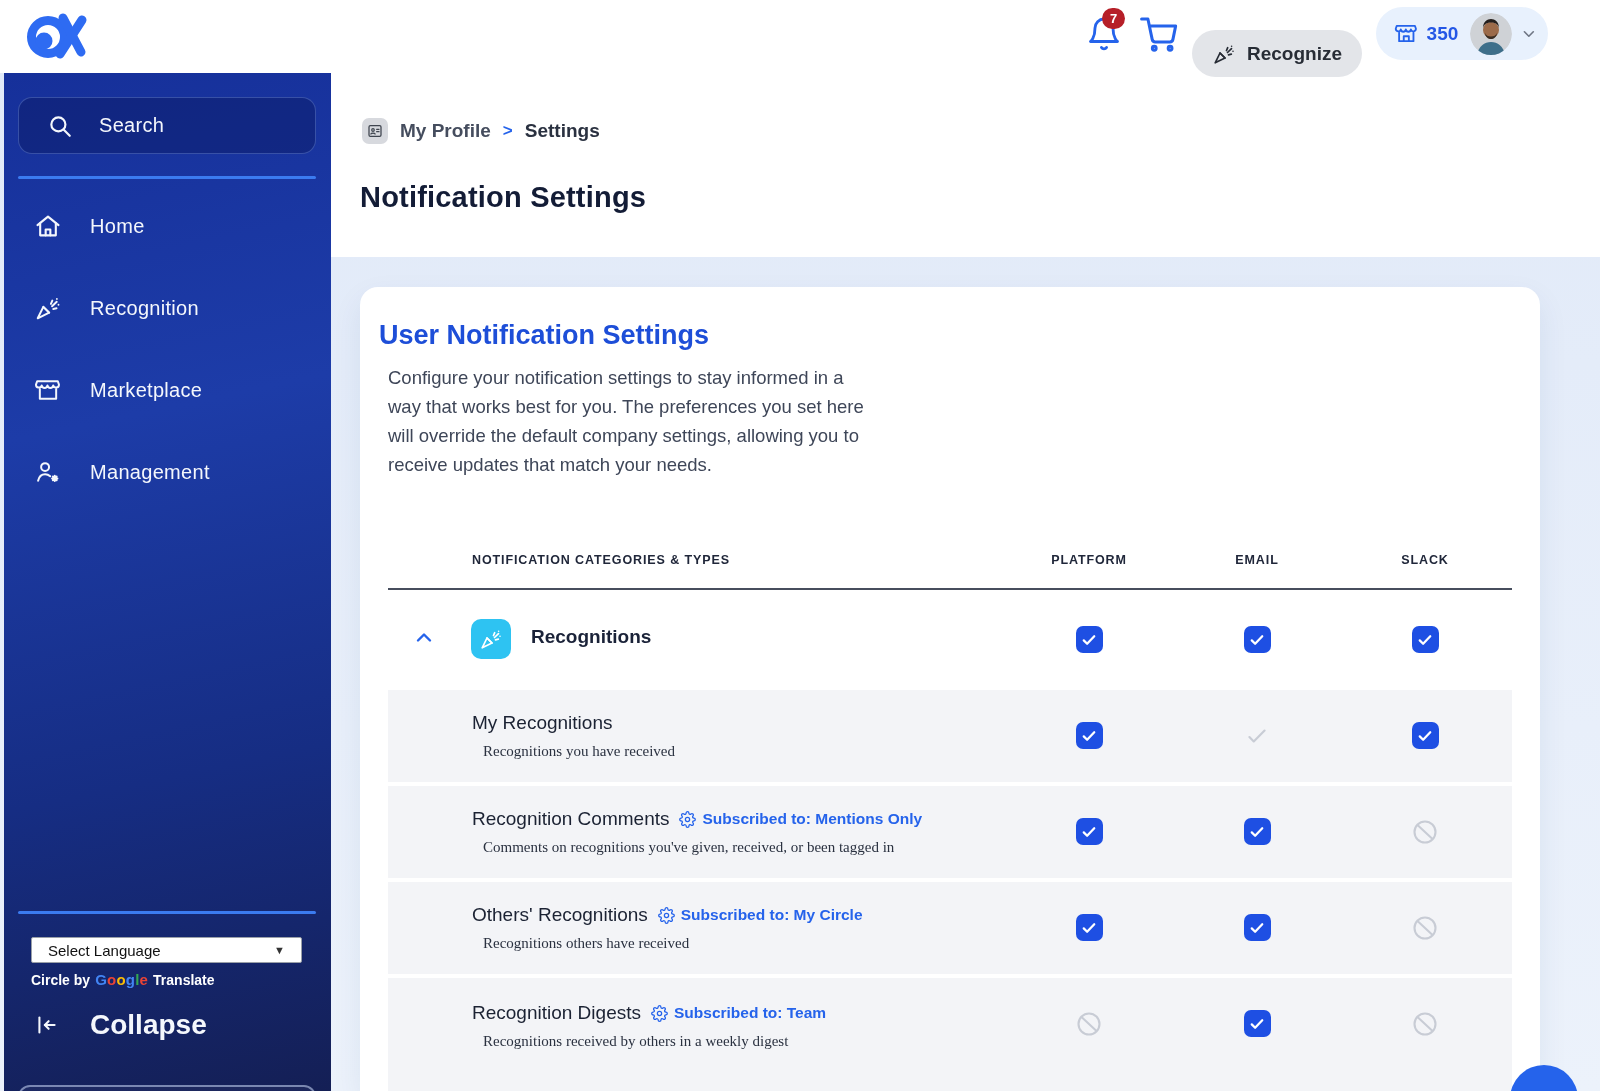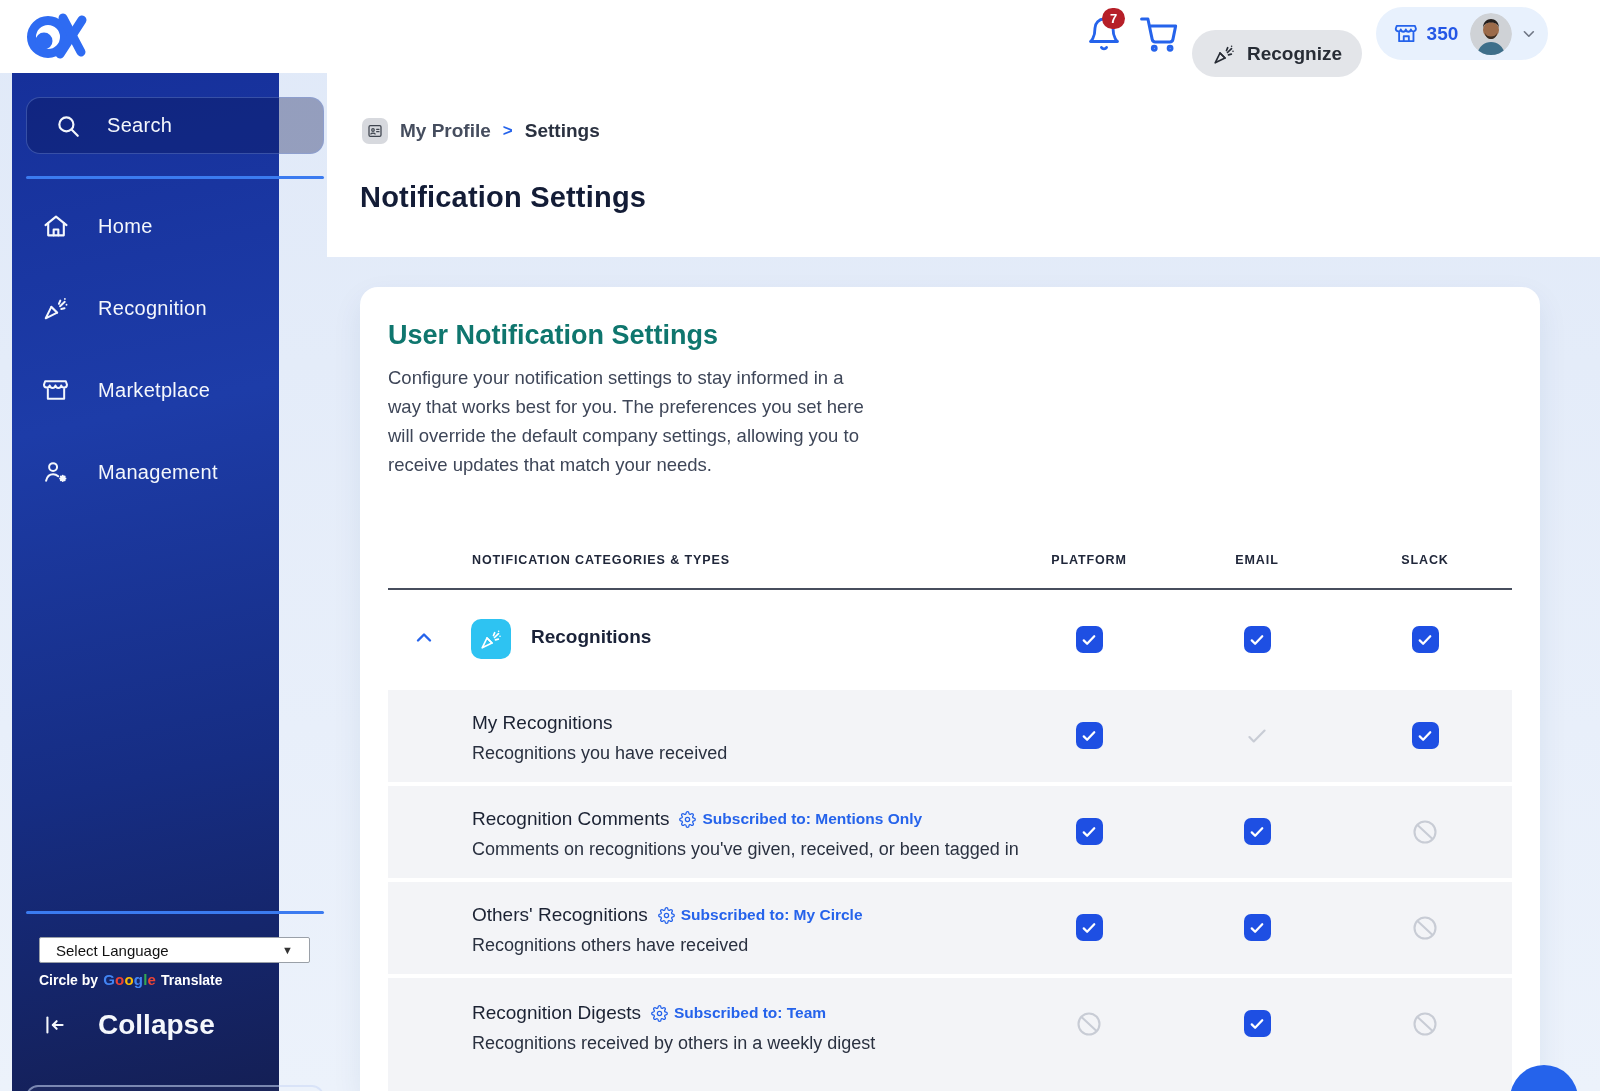--- a/index.html
+++ b/index.html
@@ -4,21 +4,21 @@
 <style>
   * { margin:0; padding:0; box-sizing:border-box; }
   html,body { width:1600px; height:1091px; overflow:hidden; font-family:"Liberation Sans", sans-serif; }
   body { position:relative; background:linear-gradient(180deg,#e0e9f8 0%,#ecf2fb 100%); }
 
   
   .topbar { position:absolute; left:0; top:0; width:1600px; height:73px; background:#ffffff; z-index:5; }
   .subheader { position:absolute; left:327px; top:73px; width:1273px; height:184px; background:#ffffff; z-index:2; }
 
   
-  .sidebar { position:absolute; left:12px; top:73px; width:267px; height:1018px; z-index:6;
+  .sidebar { position:absolute; left:4px; top:73px; width:327px; height:1018px; z-index:6;
     background:linear-gradient(168deg,#16309a 0%,#1d3ca8 34%,#162d83 68%,#141f55 100%); }
   .searchbox { position:absolute; left:14px; top:24px; width:298px; height:57px; border-radius:14px;
     background:rgba(6,16,80,0.35); border:1px solid rgba(130,160,235,0.35);
     display:flex; align-items:center; padding-left:28px; gap:26px; cursor:pointer; }
   .searchbox span { color:#f4f7fc; font-size:20px; font-weight:500; letter-spacing:.3px; }
   .side-divider { position:absolute; left:14px; height:3px; width:298px; background:#3b7bf0; border-radius:2px; }
   .d-top { top:103px; } .d-bottom { top:838px; }
   .nav-item { position:absolute; left:0; width:327px; height:50px; display:flex; align-items:center;
     padding-left:30px; gap:28px; cursor:pointer; }
   .nav-item span { color:#f4f7fc; font-size:20px; font-weight:500; letter-spacing:.3px; }
@@ -57,21 +57,21 @@
   .breadcrumb { position:absolute; left:362px; top:117px; height:28px; display:flex; align-items:center; gap:12px; z-index:3; }
   .bc-badge { width:26px; height:26px; border-radius:7px; background:#d7d9de; display:flex; align-items:center; justify-content:center; }
   .bc-parent { color:#454d5e; font-size:19px; font-weight:600; cursor:pointer; }
   .bc-sep { color:#2563eb; font-size:17px; font-weight:700; }
   .bc-current { color:#2a3140; font-size:19px; font-weight:600; }
   .page-title { position:absolute; left:360px; top:181px; color:#131c36; font-size:29px; font-weight:800; letter-spacing:.2px; z-index:3; }
 
   
   .card { position:absolute; left:360px; top:287px; width:1180px; height:804px; background:#ffffff;
     border-radius:18px 18px 0 0; box-shadow:0 12px 30px rgba(30,60,120,0.08); z-index:3; }
-  .card h2 { position:absolute; left:28px; top:33px; color:#0f766e; font-size:27px; font-weight:800; }
+  .card h2 { position:absolute; left:19px; top:33px; color:#1d4ed8; font-size:27px; font-weight:800; }
   .card .desc { position:absolute; left:28px; top:76px; width:478px; color:#3e4658; font-size:18.5px; line-height:29px; }
 
   .thead-label { position:absolute; top:266px; color:#20273a; font-size:12.5px; font-weight:700; letter-spacing:.9px; }
   .th-cat { left:112px; }
   .th-col { width:120px; text-align:center; }
   .th-plat { left:669px; } .th-email { left:837px; } .th-slack { left:1005px; }
   .thead-rule { position:absolute; left:28px; top:301px; width:1124px; height:2px; background:#474e5d; }
 
   .trow { position:absolute; left:28px; width:1124px; }
   .row-grey { background:#f3f4f7; }
@@ -82,21 +82,21 @@
   .cat-chevron { position:absolute; left:24px; top:34px; cursor:pointer; }
   .cat-tile { position:absolute; left:83px; top:27px; width:40px; height:40px; border-radius:10px; background:#2ec3f2;
     display:flex; align-items:center; justify-content:center; }
   .cat-label { position:absolute; left:143px; top:34px; color:#1a2238; font-size:19px; font-weight:700; }
 
   .row-text { position:absolute; left:84px; top:0; }
   .row-title-line { position:absolute; top:22px; left:0; width:560px; white-space:nowrap; display:flex; align-items:center; gap:10px; }
   .row-title { color:#1b2233; font-size:19px; font-weight:500; }
   .row-link { display:flex; align-items:center; gap:6px; cursor:pointer; }
   .row-link span { color:#2563eb; font-size:15.5px; font-weight:600; }
-  .row-sub { position:absolute; top:53px; left:0; width:620px; color:#2a3140; font-size:18px; white-space:nowrap; }
+  .row-sub { position:absolute; top:53px; left:11px; width:620px; color:#2a3140; font-size:15px; white-space:nowrap;font-family:Liberation Serif, serif; }
   .r3 .row-title-line { top:24px; } .r3 .row-sub { top:55px; }
 
   .cbx { position:absolute; width:120px; display:flex; align-items:center; justify-content:center; }
   .c-plat { left:641px; } .c-email { left:809px; } .c-slack { left:977px; }
   .cat-row .cbx { top:34px; height:27px; }
   .r0 .cbx, .r1 .cbx, .r2 .cbx { top:32px; height:27px; }
   .r3 .cbx { top:32px; height:27px; }
   .cbx .ic { display:none; align-items:center; justify-content:center; }
   .cbx.st-checked .ic-checked { display:flex; cursor:pointer; }
   .cbx.st-tick .ic-tick { display:flex; }

